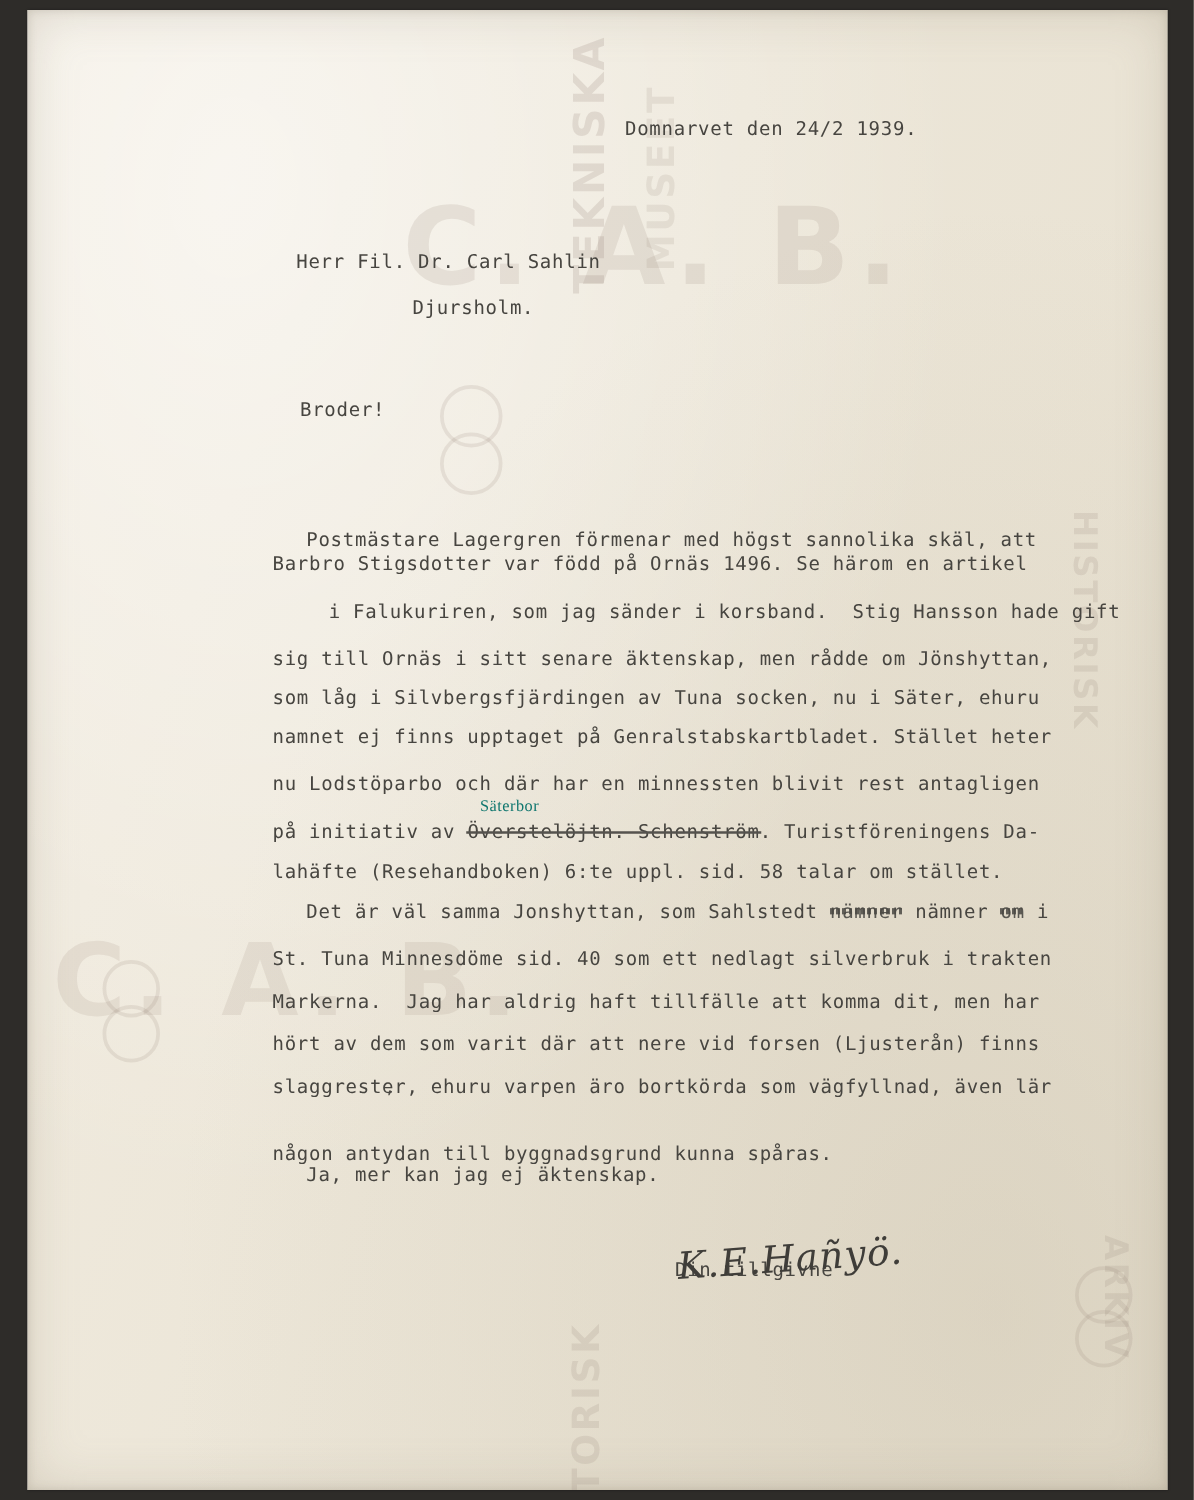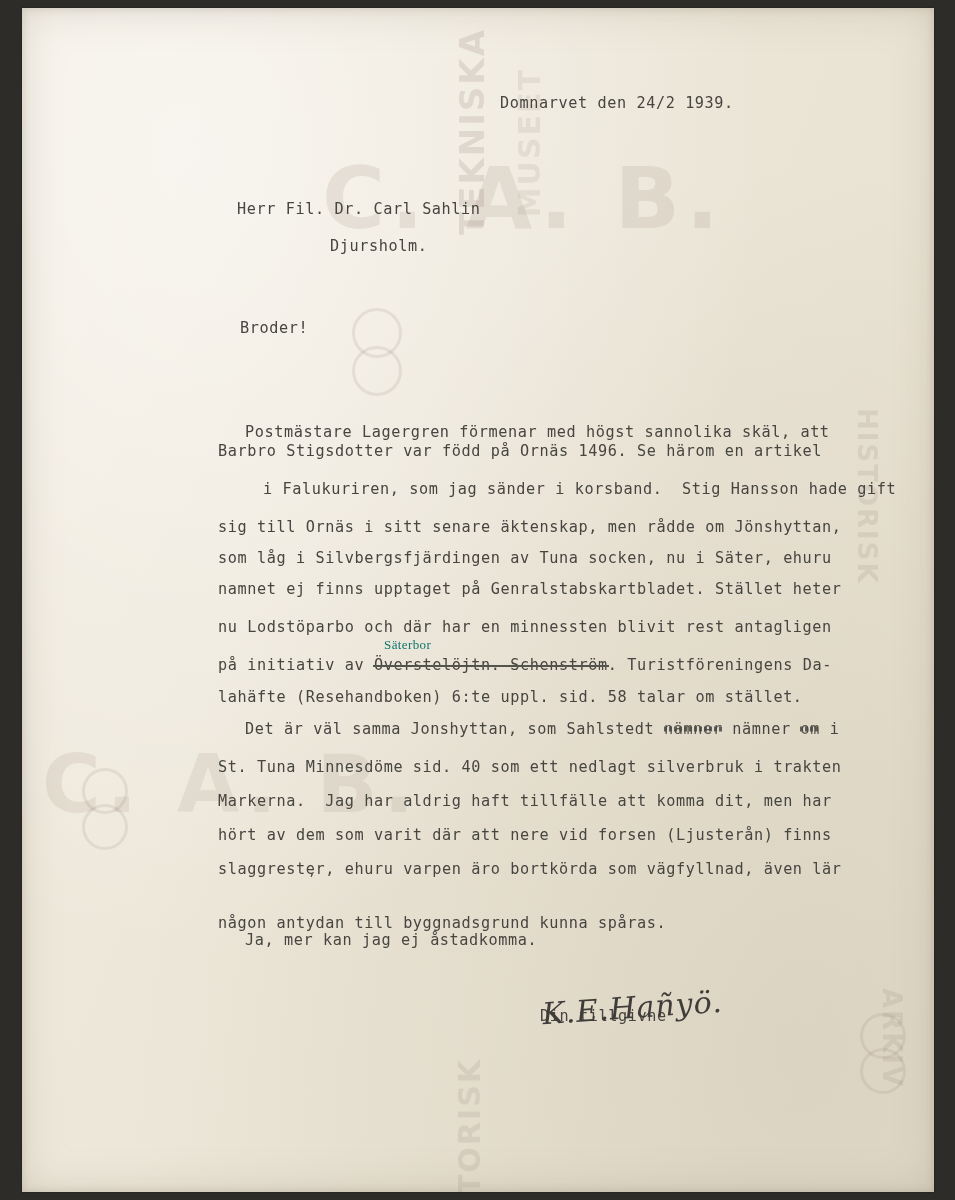--- a/index.html
+++ b/index.html
@@ -211,21 +211,21 @@
 
     <div class="ln body-line" style="top:682px;">lahäfte (Resehandboken) 6:te uppl. sid. 58 talar om stället.</div>
 
     <div class="ln indent" style="top:714px;"><span>Det är väl samma Jonshyttan, som Sahlstedt </span><span class="xout">nämner</span><span> nämner </span><span class="xout">om</span><span> i</span></div>
 
     <div class="ln body-line" style="top:752px;">St. Tuna Minnesdöme sid. 40 som ett nedlagt silverbruk i trakten</div>
     <div class="ln body-line" style="top:786px;">Markerna.  Jag har aldrig haft tillfälle att komma dit, men har</div>
     <div class="ln body-line" style="top:820px;">hört av dem som varit där att nere vid forsen (Ljusterån) finns</div>
     <div class="ln body-line" style="top:854px;">slaggrester, ehuru varpen äro bortkörda som vägfyllnad, även lär</div>
     <div class="ln body-line" style="top:888px;margin-top:20px;">någon antydan till byggnadsgrund kunna spåras.</div>
-    <div class="ln indent" style="top:925px;">Ja, mer kan jag ej åstadkomma.</div>
+    <div class="ln indent" style="top:925px;">Ja, mer kan jag ej äktenskap.</div>
 
     <div class="caret" style="left:286px; top:856px;">,</div>
 
     <div class="ln closing">Din tillgivne</div>
     <div class="signature">K.E.Hañyö.</div>
   </div>
 
   <div class="edge-shade"></div>
 </div>
 

